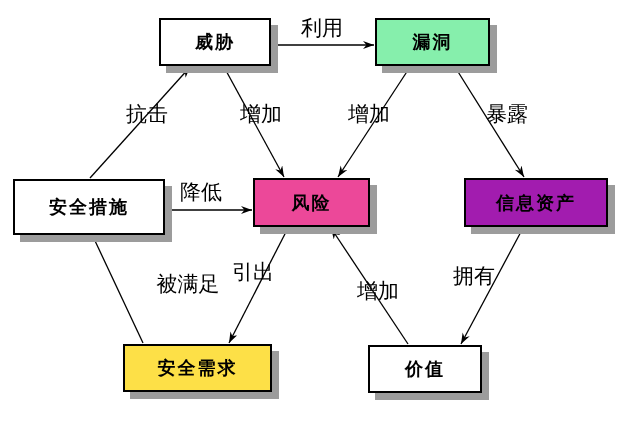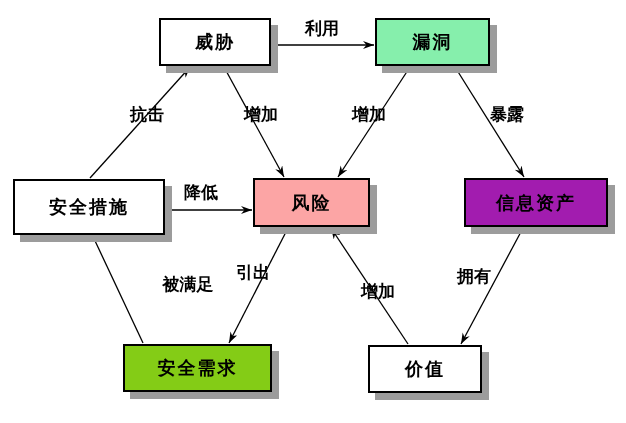--- a/index.html
+++ b/index.html
@@ -33,22 +33,22 @@
     justify-content: center;
     font-weight: bold;
     font-size: 18px;
     color: #000000;
     letter-spacing: 2px;
     white-space: nowrap;
   }
   .edge-label {
     position: absolute;
     transform: translate(-50%, -50%);
-    font-weight: bold;
-    font-size: 17px;
+    font-weight: normal;
+    font-size: 21px;
     color: #000000;
     white-space: nowrap;
     line-height: 1;
   }
 </style>
 </head>
 <body>
 
 <div class="canvas">
   <svg class="edge-layer" width="626" height="423" viewBox="0 0 626 423" xmlns="http://www.w3.org/2000/svg">
@@ -76,17 +76,17 @@
     <div class="edge-label" style="left: 369px; top: 114px;">增加</div>
     <div class="edge-label" style="left: 507px; top: 114px;">暴露</div>
     <div class="edge-label" style="left: 201px; top: 192px;">降低</div>
     <div class="edge-label" style="left: 140px; top: 284px; margin-left: 48px;">被满足</div>
     <div class="edge-label" style="left: 253px; top: 272px;">引出</div>
     <div class="edge-label" style="left: 378px; top: 291px;">增加</div>
     <div class="edge-label" style="left: 474px; top: 276px;">拥有</div>
     <div class="node" style="left: 159px; top: 18px; width: 112px; height: 48px; background: rgb(255, 255, 255); border-color: rgb(0, 0, 0);">威胁</div>
     <div class="node" style="left: 375px; top: 18px; width: 115px; height: 48px; background: #86efac; border-color: rgb(0, 0, 0);">漏洞</div>
     <div class="node" style="left: 13px; top: 179px; width: 152px; height: 56px; background: rgb(255, 255, 255); border-color: rgb(0, 0, 0);">安全措施</div>
-    <div class="node" style="left: 253px; top: 178px; width: 117px; height: 49px; background: #fca5a5; border-color: rgb(0, 0, 0);">风险</div>
+    <div class="node" style="left: 253px; top: 178px; width: 117px; height: 49px; background: #ec4899; border-color: rgb(0, 0, 0);">风险</div>
     <div class="node" style="left: 464px; top: 178px; width: 144px; height: 49px; background: #a21caf; border-color: rgb(0, 0, 0);">信息资产</div>
-    <div class="node" style="left: 123px; top: 344px; width: 149px; height: 48px; background: #84cc16; border-color: rgb(0, 0, 0);">安全需求</div>
+    <div class="node" style="left: 123px; top: 344px; width: 149px; height: 48px; background: #fde047; border-color: rgb(0, 0, 0);">安全需求</div>
     <div class="node" style="left: 368px; top: 345px; width: 114px; height: 48px; background: rgb(255, 255, 255); border-color: rgb(0, 0, 0);">价值</div>
   </div>
 
 </body></html>

